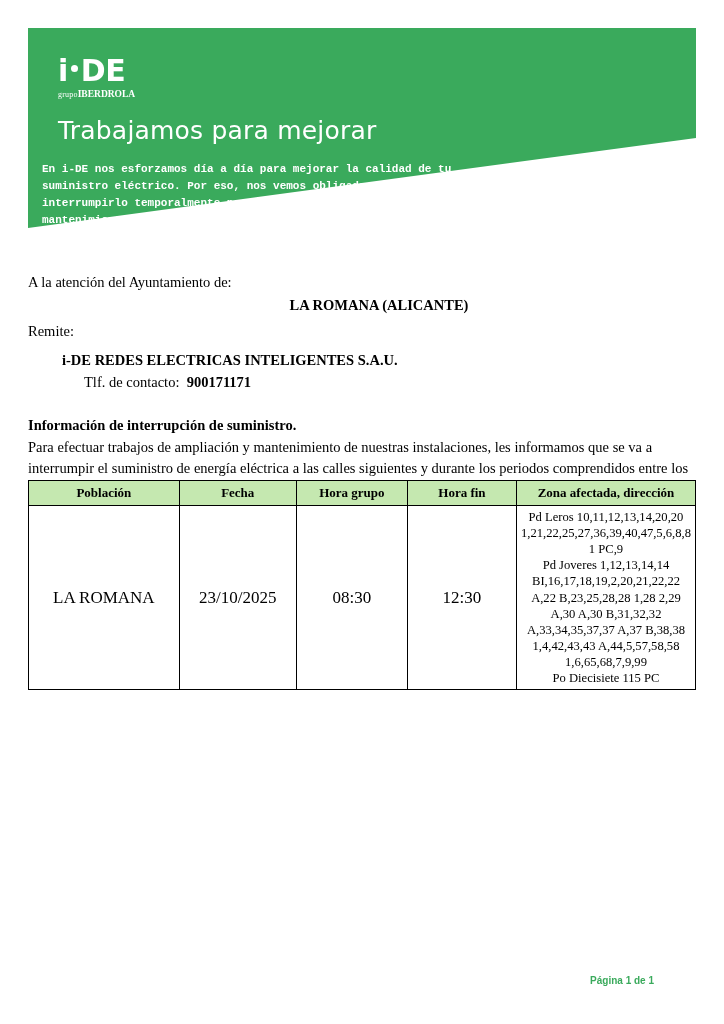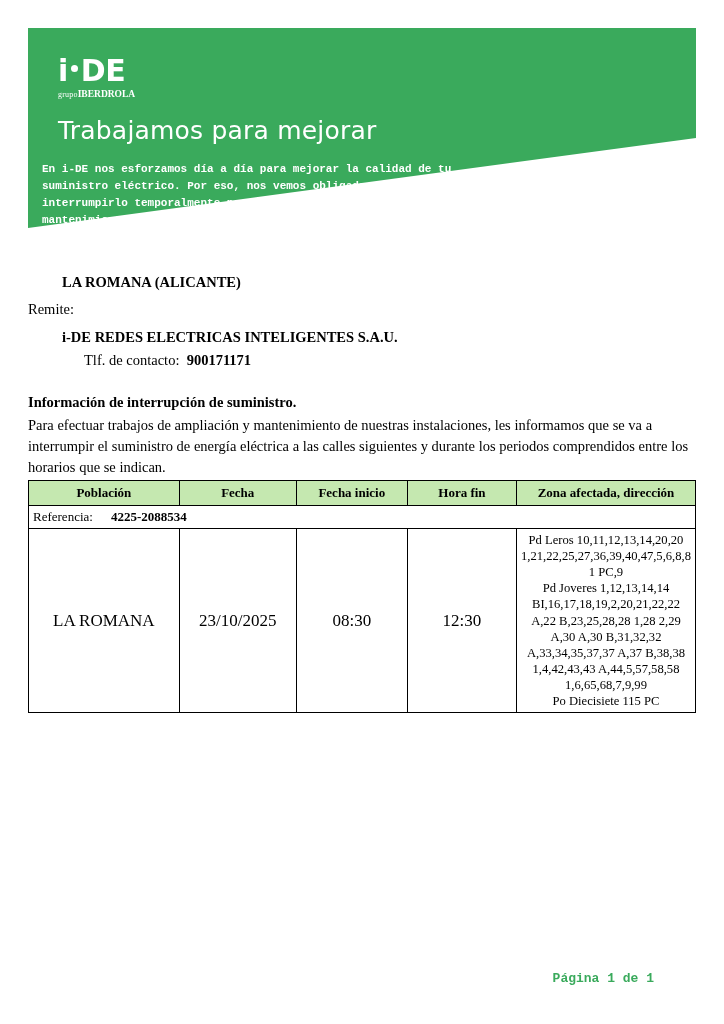--- a/index.html
+++ b/index.html
@@ -106,20 +106,21 @@
     width: 668px;
     font-size: 14.5px;
     line-height: 1.42;
   }
   .attn {
     margin: 0 0 2px 0;
   }
   .attn-indent {
     margin: 0 0 2px 34px;
     font-weight: bold;
+    text-align: center;
   }
   .remite {
     margin: 6px 0 2px 0;
   }
   .remite-name {
     margin: 8px 0 2px 34px;
     font-weight: bold;
   }
   .tlf {
     margin: 0 0 0 56px;
@@ -187,22 +188,22 @@
   .col-start { width: 104px; }
   .col-end { width: 104px; }
   .col-zone { width: auto; }
 
   
   .footer {
     position: absolute;
     right: 70px;
     bottom: 38px;
     color: #3aaa5c;
-    font-family: Liberation Mono, monospace;
-    font-size: 13px;
+    font-family: Liberation Sans, sans-serif;
+    font-size: 10px;
     font-weight: bold;
   }
 </style>
 </head>
 <body>
 
 <div class="page">
 
   <div class="banner">
     <div class="banner-shape"></div>
@@ -216,48 +217,44 @@
       <div class="logo-sub">
         <span>grupo</span><b>IBERDROLA</b>
       </div>
     </div>
 
     <div class="banner-title">Trabajamos para mejorar</div>
     <div class="banner-text">En i-DE nos esforzamos día a día para mejorar la calidad de tu suministro eléctrico. Por eso, nos vemos obligados a interrumpirlo temporalmente para realizar nuestras labores de mantenimiento y mejora.</div>
   </div>
 
   <div class="body-wrap">
+    <p class="attn">A la atención del Ayuntamiento de:</p>
     <p class="attn-indent">LA ROMANA  (ALICANTE)</p>
     <p class="remite">Remite:</p>
     <p class="remite-name">i-DE REDES ELECTRICAS INTELIGENTES S.A.U.</p>
     <p class="tlf">
       <span>Tlf. de contacto:</span>&nbsp;
       <b>900171171</b>
     </p>
 
     <p class="info-title">Información de interrupción de suministro.</p>
     <p class="info-body">Para efectuar trabajos de ampliación y mantenimiento de nuestras instalaciones, les informamos que se va a interrumpir el suministro de energía eléctrica a las calles siguientes y durante los periodos comprendidos entre los horarios que se indican.</p>
   </div>
 
   <table class="outages">
     <thead>
       <tr>
         <th class="col-town">Población</th>
         <th class="col-date">Fecha</th>
-        <th class="col-start">Fecha inicio</th>
+        <th class="col-start">Hora grupo</th>
         <th class="col-end">Hora fin</th>
         <th class="col-zone">Zona afectada, dirección</th>
       </tr>
     </thead>
     <tbody>
-      <tr>
-        <td class="ref-cell" colspan="5">
-          <span>Referencia:</span><b>4225-2088534</b>
-        </td>
-      </tr>
       <tr>
         <td class="c-town">LA ROMANA</td>
         <td class="c-date">23/10/2025</td>
         <td class="c-start">08:30</td>
         <td class="c-end">12:30</td>
         <td class="c-zone">Pd Leros 10,11,12,13,14,20,20
 1,21,22,25,27,36,39,40,47,5,6,8,8
 1 PC,9
 Pd Joveres 1,12,13,14,14
 BI,16,17,18,19,2,20,21,22,22

